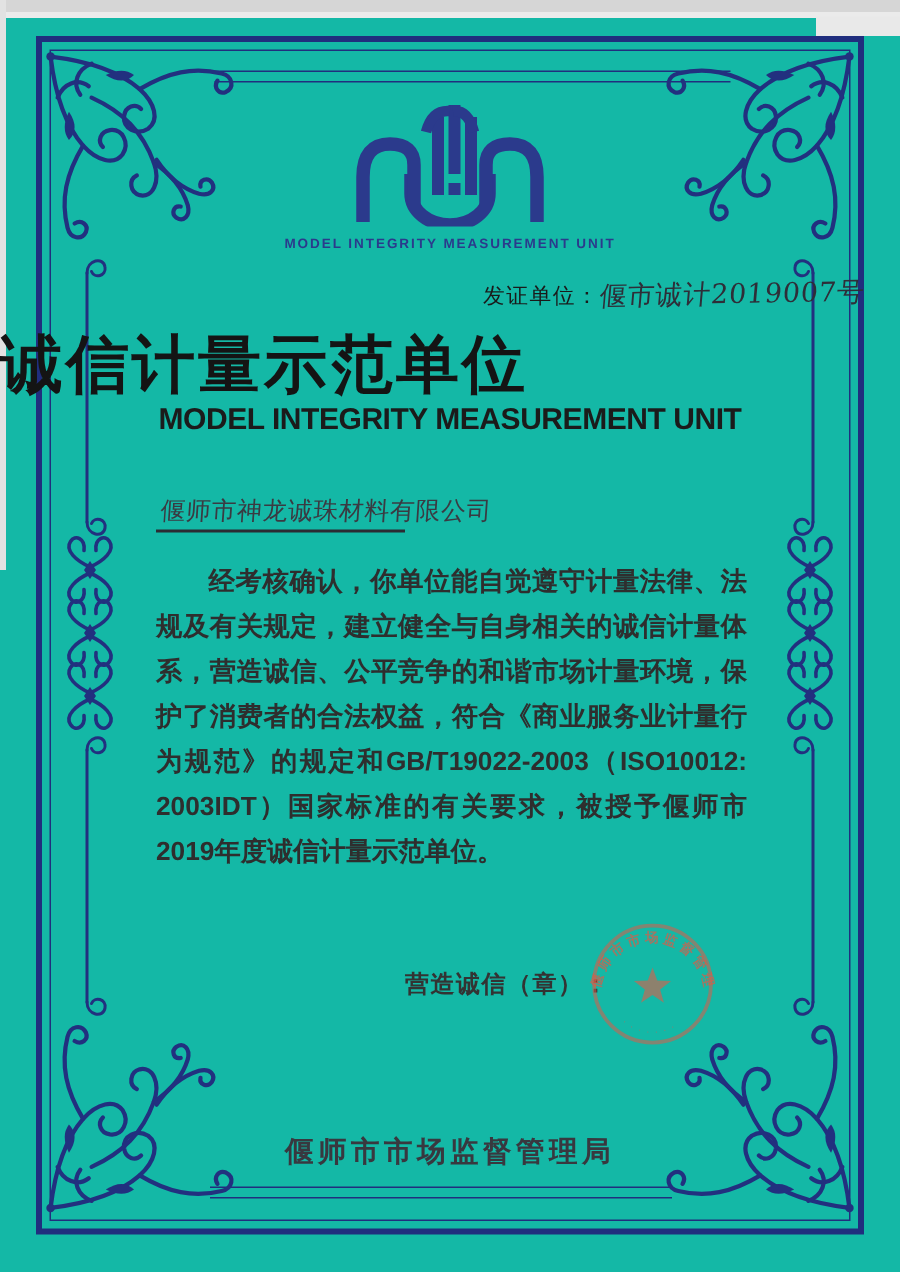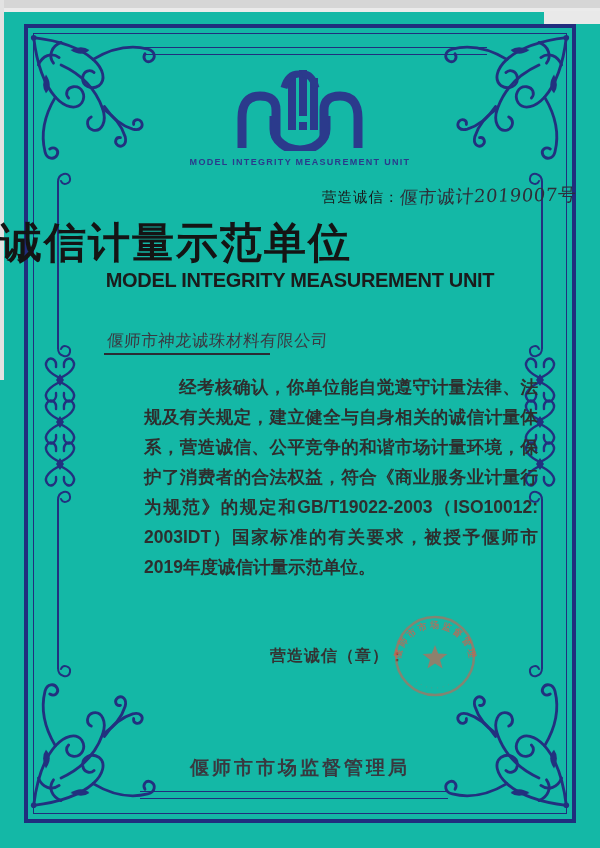--- a/index.html
+++ b/index.html
@@ -48,21 +48,21 @@
   .title-en{position:absolute;left:0;top:269px;width:600px;text-align:center;
     font-weight:bold;font-size:20px;letter-spacing:-0.3px;color:#1b1b1b;}
 
   .company{position:absolute;left:107px;top:330px;width:260px;
     font-family:"DejaVu Serif",serif;font-size:16.5px;color:#3a3a42;
     transform:skewX(-4deg);letter-spacing:0.5px;}
   .company-line{position:absolute;left:104px;top:353px;width:166px;height:2px;background:#2b2b33;}
 
   .body-text{position:absolute;left:104px;top:372px;width:394px;
     font-size:17.5px;line-height:30px;font-weight:600;color:#2e2e2e;
-    text-align:justify;text-indent:2em;margin-left:40px;}
+    text-align:justify;text-indent:2em;}
 
   .issuer-label{position:absolute;left:270px;top:646px;font-size:16px;font-weight:bold;
     color:#333333;letter-spacing:1px;}
 
   .seal{position:absolute;left:392px;top:613px;width:86px;height:86px;}
 
   .agency{position:absolute;left:0;top:755px;width:600px;text-align:center;
     font-size:19px;font-weight:bold;letter-spacing:3px;color:#38383f;}
 </style>
 </head>
@@ -233,21 +233,21 @@
       <path d="M133,82 L133,52 Q133,30 115,30 Q99,30 99,44 L99,72"></path>
     </g>
     <g stroke="#2b3a8c" stroke-width="7" fill="none">
       <path d="M59,22 Q63,7 75,8"></path>
       <path d="M91,22 Q87,7 77,8"></path>
     </g>
   </svg>
   <div class="logo-caption">MODEL INTEGRITY MEASUREMENT UNIT</div>
 
   <div class="cert-no">
-    <span class="lbl">营造诚信：</span><span class="val">偃市诚计2019007号</span>
+    <span class="lbl">发证单位：</span><span class="val">偃市诚计2019007号</span>
   </div>
 
   <div class="title-cn">诚信计量示范单位</div>
   <div class="title-en">MODEL INTEGRITY MEASUREMENT UNIT</div>
 
   <div class="company">偃师市神龙诚珠材料有限公司</div>
   <div class="company-line"></div>
 
   <div class="body-text">经考核确认，你单位能自觉遵守计量法律、法规及有关规定，建立健全与自身相关的诚信计量体系，营造诚信、公平竞争的和谐市场计量环境，保护了消费者的合法权益，符合《商业服务业计量行为规范》的规定和GB/T19022-2003（ISO10012: 2003IDT）国家标准的有关要求，被授予偃师市2019年度诚信计量示范单位。</div>
 

